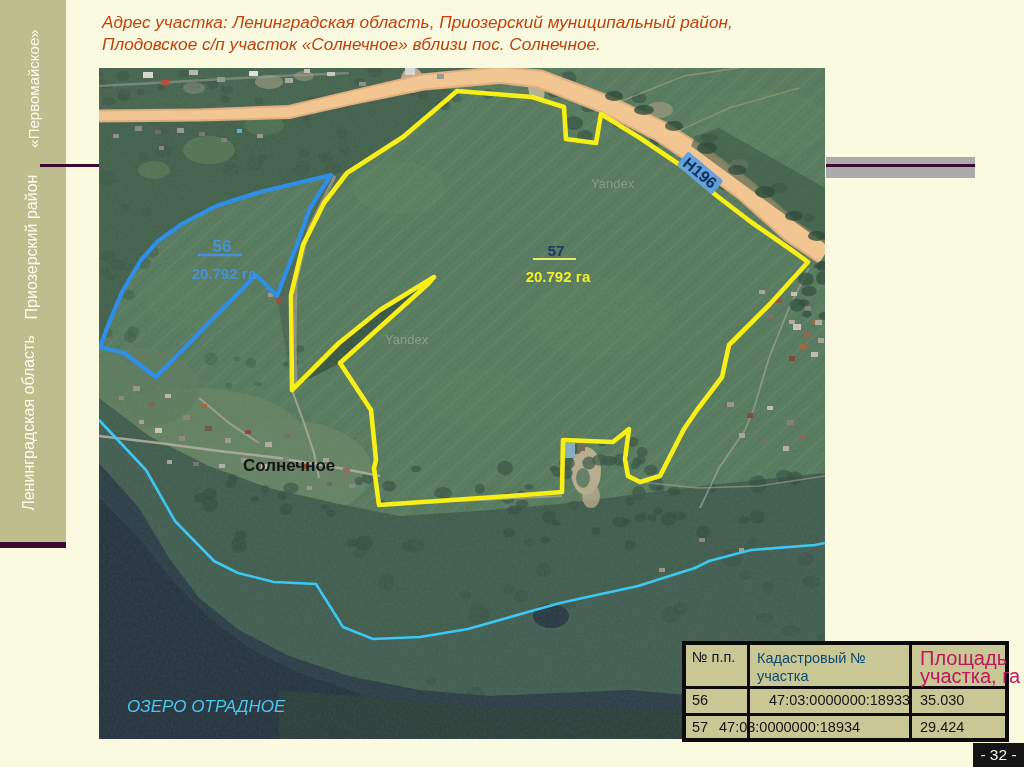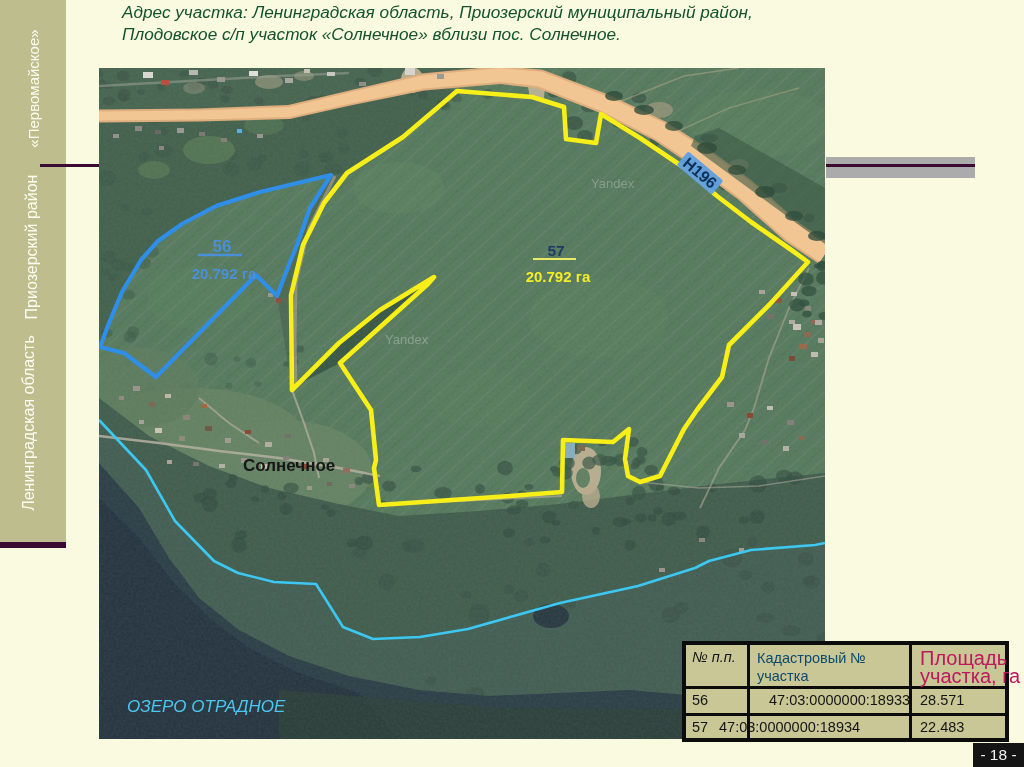--- a/index.html
+++ b/index.html
@@ -18,21 +18,21 @@
 <div class="vtxt" style="left:-58.8px;top:414px;font-size:16px;line-height:18px;transform:rotate(-90deg);">Ленинградская область</div>
 
 <div class="abs" style="left:0;top:542px;width:66px;height:6px;background:#3a0a33;"></div>
 
 <div class="abs" style="left:40px;top:164px;width:63px;height:3px;background:#3a0a33;"></div>
 
 <div class="abs" style="left:826px;top:157px;width:149px;height:21px;background:#ababab;"></div>
 
 <div class="abs" style="left:826px;top:164px;width:149px;height:3px;background:#3a0a33;"></div>
 
-<div class="abs" style="left:102px;top:1px;width:720px;font-size:17.2px;font-style:italic;color:#14532d;line-height:22px;margin-left:20px;">Адрес участка: Ленинградская область, Приозерский муниципальный район,<br>Плодовское с/п участок «Солнечное» вблизи пос. Солнечное.</div>
+<div class="abs" style="left:102px;top:11px;width:720px;font-size:17.2px;font-style:italic;color:#c2410c;line-height:22px;">Адрес участка: Ленинградская область, Приозерский муниципальный район,<br>Плодовское с/п участок «Солнечное» вблизи пос. Солнечное.</div>
 
 <div class="abs" style="left:99px;top:68px;width:726px;height:671px;">
 <svg width="726" height="671" viewBox="0 0 726 671" style="display:block">
 
 <rect x="0" y="0" width="726" height="671" fill="#537759"></rect>
 
 <g>
         <line x1="-816" y1="700" x2="-46" y2="0" stroke="#eaf2da" stroke-width="1.6" opacity="0.05"></line>
         <line x1="-804" y1="700" x2="-34" y2="0" stroke="#0a2a10" stroke-width="1.6" opacity="0.05"></line>
         <line x1="-792" y1="700" x2="-22" y2="0" stroke="#eaf2da" stroke-width="1.6" opacity="0.05"></line>
@@ -615,26 +615,26 @@
 <div class="abs" style="left:682px;top:641px;width:327px;height:101px;background:#c8c795;border:4px solid #0c0c0c;box-sizing:border-box;"></div>
 
 <div class="abs" style="left:747px;top:644px;width:3px;height:95px;background:#0c0c0c;"></div>
 
 <div class="abs" style="left:909px;top:644px;width:3px;height:95px;background:#0c0c0c;"></div>
 
 <div class="abs" style="left:685px;top:686px;width:321px;height:3px;background:#0c0c0c;"></div>
 
 <div class="abs" style="left:685px;top:713px;width:321px;height:3px;background:#0c0c0c;"></div>
 
-<div class="abs" style="left:692px;top:649px;font-size:14.5px;color:#141414;font-style:italic;">№ п.п.</div>
+<div class="abs" style="left:692px;top:649px;font-size:14.5px;color:#141414;">№ п.п.</div>
 
 <div class="abs" style="left:757px;top:649px;font-size:14.5px;color:#0c4a6e;line-height:18px;">Кадастровый №<br>участка</div>
 
 <div class="abs" style="left:920px;top:649px;font-size:20px;color:#be185d;line-height:18px;">Площадь<br>участка, га</div>
 
 <div class="abs" style="left:692px;top:692px;font-size:14.5px;color:#141414;">56</div>
 <div class="abs" style="left:757px;top:692px;font-size:14.5px;color:#141414;margin-left:12px;">47:03:0000000:18933</div>
-<div class="abs" style="left:920px;top:692px;font-size:14.5px;color:#141414;">28.571</div>
+<div class="abs" style="left:920px;top:692px;font-size:14.5px;color:#141414;">35.030</div>
 
 <div class="abs" style="left:692px;top:719px;font-size:14.5px;color:#141414;">57</div>
 <div class="abs" style="left:719px;top:719px;font-size:14.5px;color:#141414;">47:03:0000000:18934</div>
-<div class="abs" style="left:920px;top:719px;font-size:14.5px;color:#141414;">22.483</div>
-
-<div class="abs" style="left:973px;top:743px;width:51px;height:24px;background:#141414;color:#f2f2f2;font-size:15.5px;text-align:center;line-height:24px;">- 18 -</div>
+<div class="abs" style="left:920px;top:719px;font-size:14.5px;color:#141414;">29.424</div>
+
+<div class="abs" style="left:973px;top:743px;width:51px;height:24px;background:#141414;color:#f2f2f2;font-size:15.5px;text-align:center;line-height:24px;">- 32 -</div>
 </body></html>

